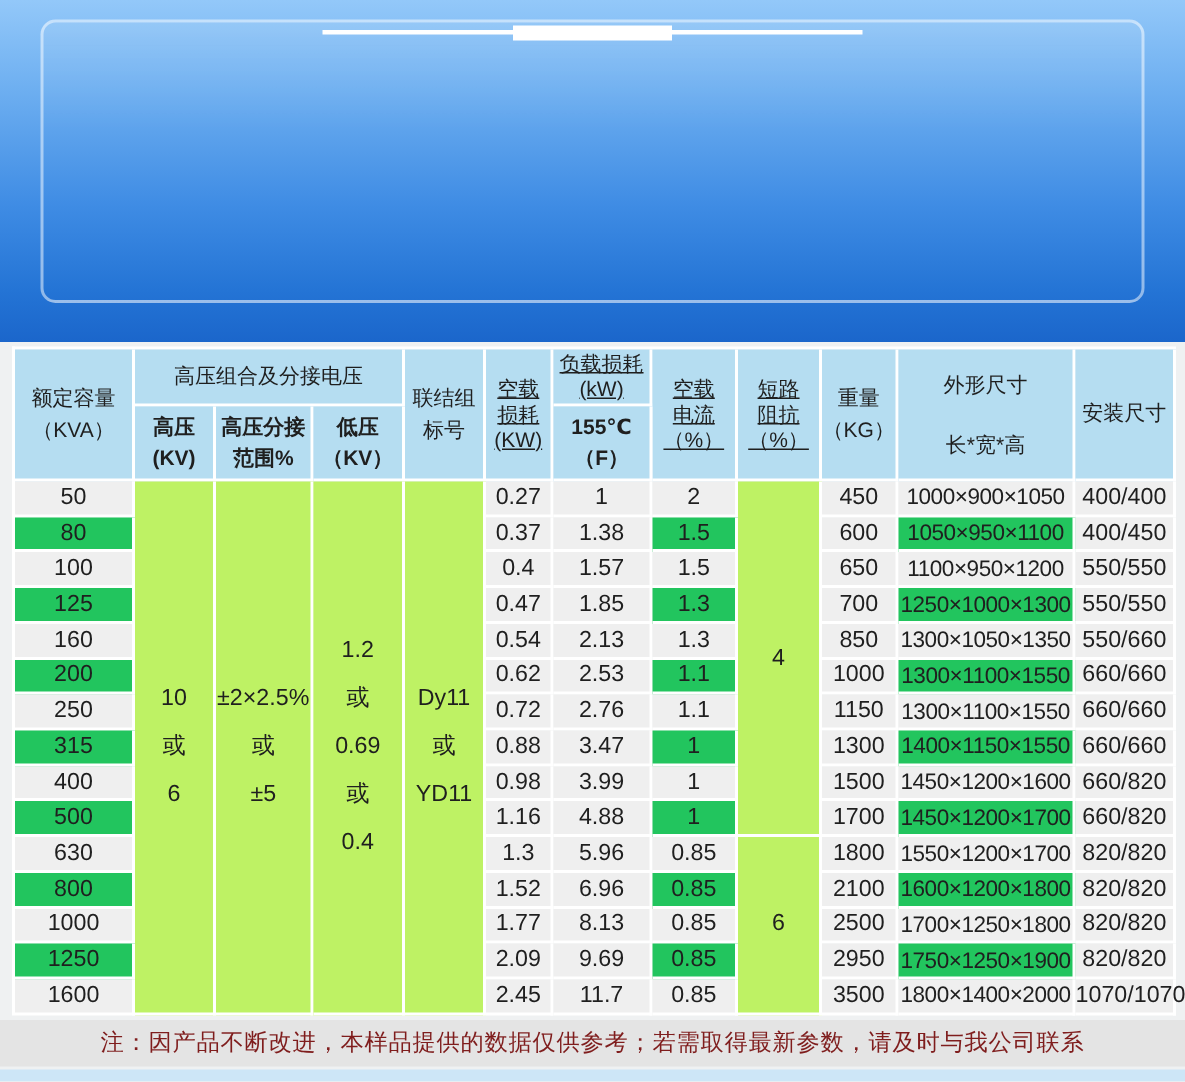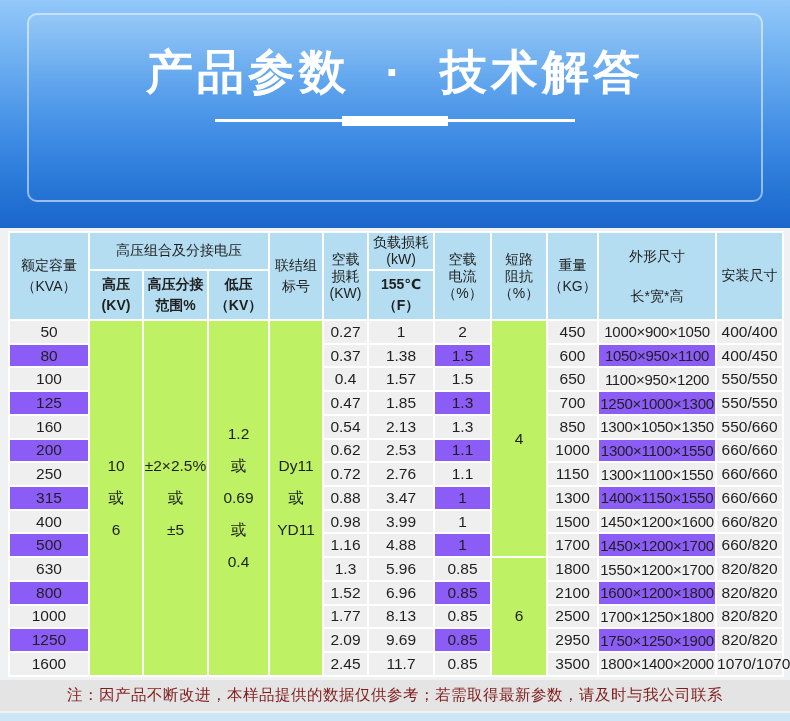--- a/index.html
+++ b/index.html
@@ -45,46 +45,45 @@
   }
   th,td{
     box-sizing:border-box;
     border-right:2px solid #fff;border-bottom:2px solid #fff;
     padding:0;text-align:center;vertical-align:middle;
     font-weight:normal;color:#1f1f1f;
   }
   th{background:#b5ddf1;font-size:14px;}
   tr.h1 th{height:38px;}
   tr.h2 th{height:50px;font-weight:bold;}
-  th .ln{line-height:17px;}
+  th .ln{line-height:17px;text-decoration:underline;}
   th .ln2{line-height:21px;}
   th .gap{margin-top:19px;}
   td.data{height:23.73px;font-size:15.5px;}
   td.gray{background:#efefef;}
-  td.blue{background:#8b5cf6;}
+  td.blue{background:#22c55e;}
   td.white{background:#bef264;}
   td.dim{font-size:15px;letter-spacing:-0.3px;}
   td.stackcell div{line-height:31.8px;font-size:15.5px;}
   td.impcell{font-size:15.5px;}
 
   
   .note{
     margin-top:3px;height:31px;width:790px;
     background:#e4e4e4;
     display:flex;align-items:center;justify-content:center;
     font-size:15.5px;color:#7f1d1d;letter-spacing:0.5px;
   }
   .bottom-strip{margin-top:2px;height:8px;width:790px;background:#cde6f7;}
 </style>
 </head>
 <body>
 
 <div class="banner">
   <div class="banner-frame"></div>
-  <h1 class="banner-title">产品参数 · 技术解答</h1>
   <div class="banner-divider">
     <div class="line"></div>
     <div class="bar"></div>
   </div>
 </div>
 
 <div class="table-wrap">
   <table>
     <colgroup>
       <col style="width:80px">

